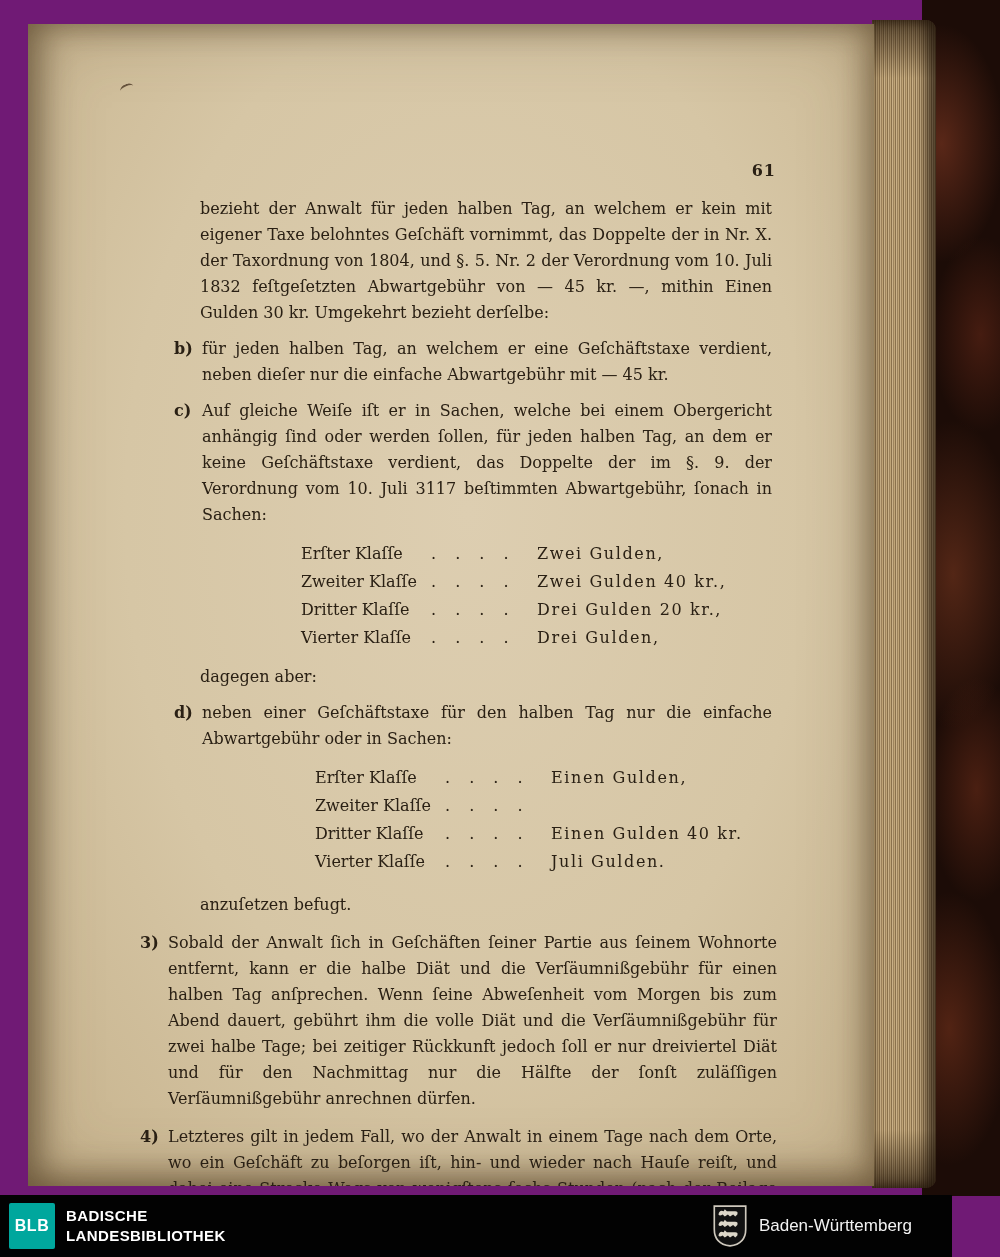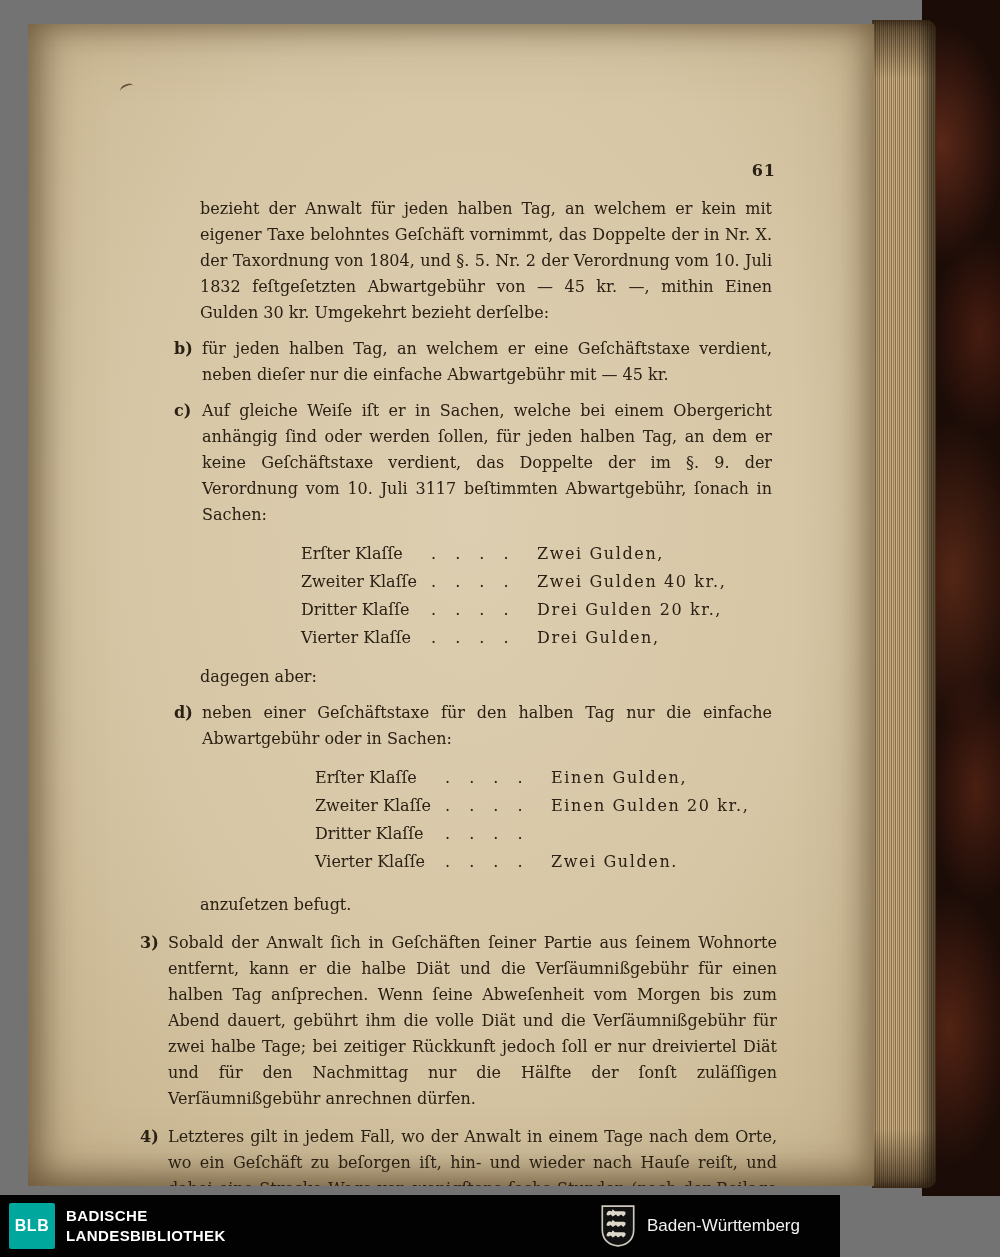--- a/index.html
+++ b/index.html
@@ -1,16 +1,16 @@
 <!DOCTYPE html>
 <html><head>
 <meta charset="utf-8">
 <style>
   html,body{margin:0;padding:0;background:#060504;}
-  .canvas{position:relative;width:1000px;height:1257px;background:#737373;overflow:hidden;}
+  .canvas{position:relative;width:1000px;height:1257px;background:#701a75;overflow:hidden;}
 
   
   .backdrop-right{
     position:absolute;right:0;top:0;width:78px;height:1196px;
     background:
       radial-gradient(ellipse 90px 170px at 25% 12%, rgba(140,62,38,.55), transparent 70%),
       radial-gradient(ellipse 70px 140px at 75% 28%, rgba(110,44,26,.5), transparent 70%),
       radial-gradient(ellipse 95px 220px at 40% 48%, rgba(150,70,40,.45), transparent 70%),
       radial-gradient(ellipse 70px 160px at 70% 66%, rgba(120,50,28,.5), transparent 70%),
       radial-gradient(ellipse 85px 190px at 35% 86%, rgba(135,58,32,.5), transparent 72%),
@@ -62,21 +62,21 @@
   .trow{display:flex;line-height:28px;}
   .tlabel{width:130px;margin-left:15px;}
   .tdots{width:106px;letter-spacing:7px;}
   .tvalue{letter-spacing:1.6px;}
 
   .inline-line{margin:12px 0 0 172px;}
   .closing-line{margin:16px 0 0 172px;}
 
   
   .footer{
-    position:absolute;left:0;top:1195px;width:840px;height:62px;background:#020202;
+    position:absolute;left:0;top:1195px;width:952px;height:62px;background:#020202;
     display:flex;align-items:center;font-family:"Liberation Sans",sans-serif;
   }
   .blb-box{
     width:46px;height:46px;margin-left:9px;border-radius:2px;
     background:#00a79d;display:flex;align-items:center;justify-content:center;
     color:#ffffff;font-weight:bold;font-size:16px;letter-spacing:.5px;
   }
   .lib-name{margin-left:11px;color:#ffffff;font-weight:bold;font-size:15px;
     letter-spacing:.4px;line-height:1.35;}
   .footer-spacer{flex:1;}
@@ -141,30 +141,30 @@
 
       <div class="tbl second">
         <div class="trow">
           <span class="tlabel">Erſter Klaſſe</span>
           <span class="tdots">. . . .</span>
           <span class="tvalue">Einen Gulden,</span>
         </div>
         <div class="trow">
           <span class="tlabel">Zweiter Klaſſe</span>
           <span class="tdots">. . . .</span>
-          <span class="tvalue">Einen Gulden 20 kr.,</span>
         </div>
         <div class="trow">
           <span class="tlabel">Dritter Klaſſe</span>
           <span class="tdots">. . . .</span>
+          <span class="tvalue">Einen Gulden 40 kr.</span>
         </div>
         <div class="trow">
           <span class="tlabel">Vierter Klaſſe</span>
           <span class="tdots">. . . .</span>
-          <span class="tvalue">Zwei Gulden.</span>
+          <span class="tvalue">Juli Gulden.</span>
         </div>
       </div>
 
       <p class="closing-line">anzuſetzen befugt.</p>
 
       <div class="li-num">
         <span class="marker">3)</span>
         <p class="li-text">Sobald der Anwalt ſich in Geſchäften ſeiner Partie aus ſeinem Wohnorte entfernt, kann er die halbe Diät und die Verſäumnißgebühr für einen halben Tag anſprechen. Wenn ſeine Abweſenheit vom Morgen bis zum Abend dauert, gebührt ihm die volle Diät und die Verſäumnißgebühr für zwei halbe Tage; bei zeitiger Rückkunft jedoch ſoll er nur dreiviertel Diät und für den Nachmittag nur die Hälfte der ſonſt zuläſſigen Verſäumnißgebühr anrechnen dürfen.</p>
       </div>
 

